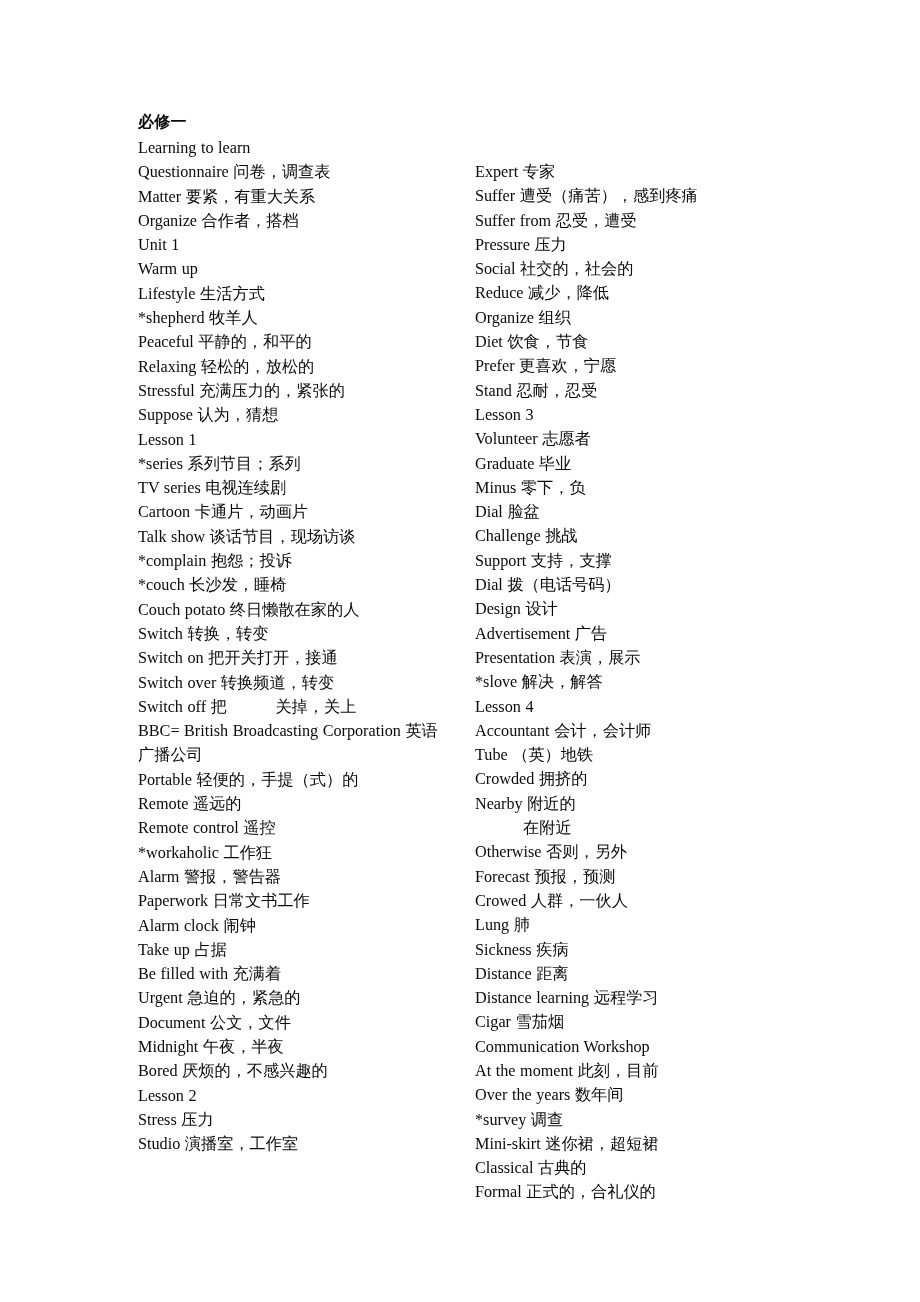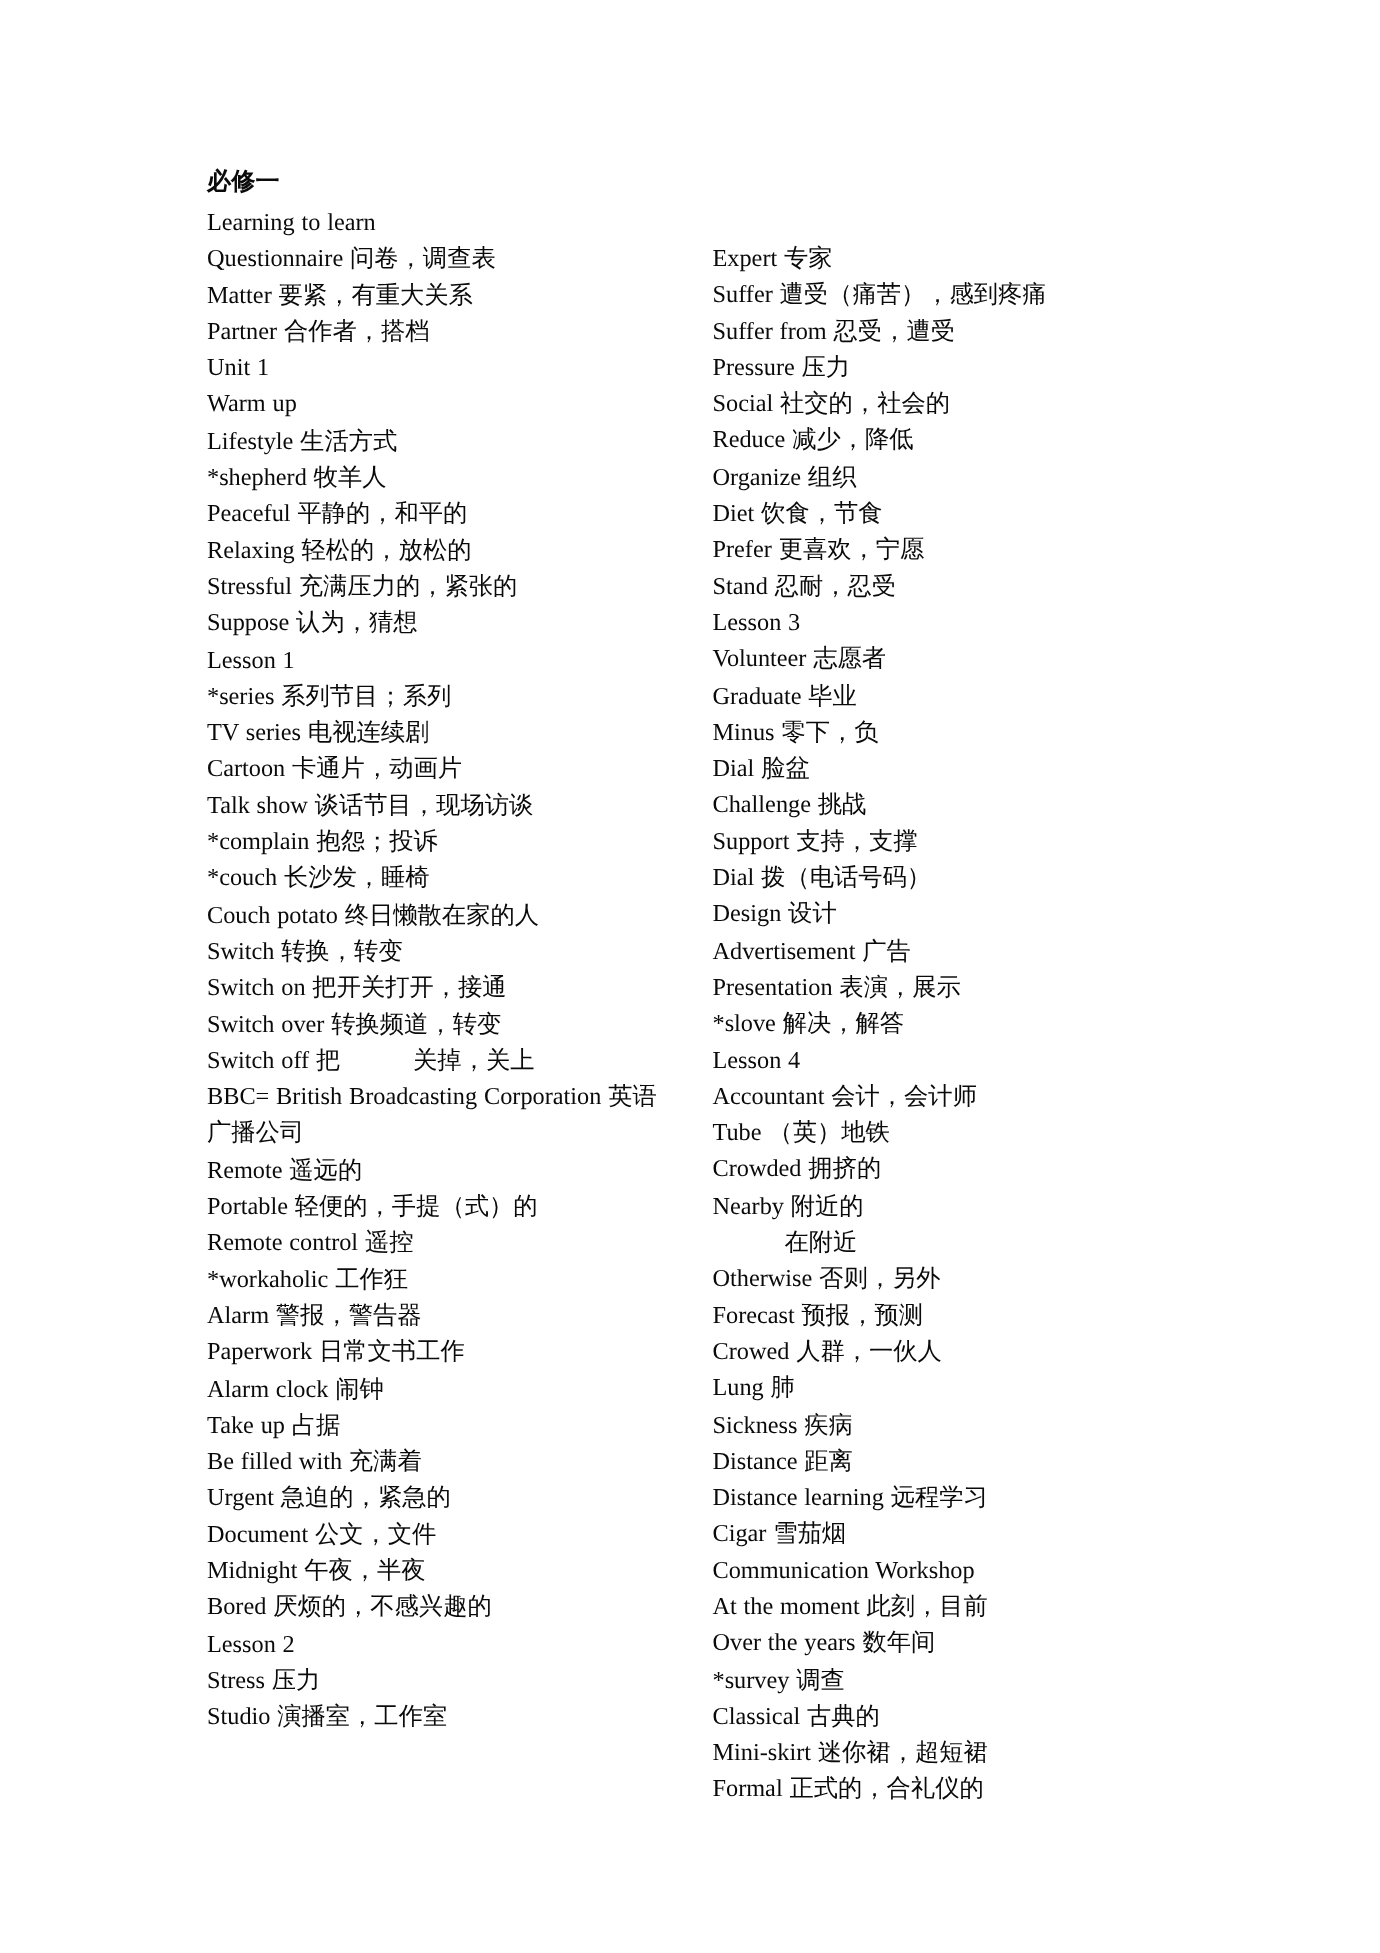--- a/index.html
+++ b/index.html
@@ -66,21 +66,21 @@
 <body>
 
 <div class="page">
 
   <div class="doc-heading">必修一</div>
 
   <div class="column column-left">
       <div class="entry nowrap">Learning to learn</div>
       <div class="entry nowrap">Questionnaire  问卷，调查表</div>
       <div class="entry nowrap">Matter  要紧，有重大关系</div>
-      <div class="entry nowrap">Partner  合作者，搭档</div>
+      <div class="entry nowrap">Organize  合作者，搭档</div>
       <div class="entry nowrap">Unit 1</div>
       <div class="entry nowrap">Warm up</div>
       <div class="entry nowrap">Lifestyle  生活方式</div>
       <div class="entry nowrap">*shepherd  牧羊人</div>
       <div class="entry nowrap">Peaceful  平静的，和平的</div>
       <div class="entry nowrap">Relaxing  轻松的，放松的</div>
       <div class="entry nowrap">Stressful  充满压力的，紧张的</div>
       <div class="entry nowrap">Suppose  认为，猜想</div>
       <div class="entry nowrap">Lesson 1</div>
       <div class="entry nowrap">*series  系列节目；系列</div>
@@ -88,22 +88,22 @@
       <div class="entry nowrap">Cartoon  卡通片，动画片</div>
       <div class="entry nowrap">Talk show  谈话节目，现场访谈</div>
       <div class="entry nowrap">*complain  抱怨；投诉</div>
       <div class="entry nowrap">*couch  长沙发，睡椅</div>
       <div class="entry nowrap">Couch potato  终日懒散在家的人</div>
       <div class="entry nowrap">Switch  转换，转变</div>
       <div class="entry nowrap">Switch on  把开关打开，接通</div>
       <div class="entry nowrap">Switch over  转换频道，转变</div>
       <div class="entry nowrap">Switch off 把　　　关掉，关上</div>
       <div class="entry">BBC= British Broadcasting Corporation  英语广播公司</div>
+      <div class="entry nowrap">Portable  轻便的，手提（式）的</div>
       <div class="entry nowrap">Remote  遥远的</div>
-      <div class="entry nowrap">Portable  轻便的，手提（式）的</div>
       <div class="entry nowrap">Remote control  遥控</div>
       <div class="entry nowrap">*workaholic  工作狂</div>
       <div class="entry nowrap">Alarm  警报，警告器</div>
       <div class="entry nowrap">Paperwork  日常文书工作</div>
       <div class="entry nowrap">Alarm clock  闹钟</div>
       <div class="entry nowrap">Take up  占据</div>
       <div class="entry nowrap">Be filled with  充满着</div>
       <div class="entry nowrap">Urgent  急迫的，紧急的</div>
       <div class="entry nowrap">Document  公文，文件</div>
       <div class="entry nowrap">Midnight  午夜，半夜</div>
@@ -147,18 +147,18 @@
       <div class="entry nowrap">Crowed  人群，一伙人</div>
       <div class="entry nowrap">Lung  肺</div>
       <div class="entry nowrap">Sickness  疾病</div>
       <div class="entry nowrap">Distance  距离</div>
       <div class="entry nowrap">Distance learning  远程学习</div>
       <div class="entry nowrap">Cigar  雪茄烟</div>
       <div class="entry nowrap">Communication Workshop</div>
       <div class="entry nowrap">At the moment  此刻，目前</div>
       <div class="entry nowrap">Over the years  数年间</div>
       <div class="entry nowrap">*survey  调查</div>
+      <div class="entry nowrap">Mini-skirt 迷你裙，超短裙</div>
       <div class="entry nowrap">Classical  古典的</div>
-      <div class="entry nowrap">Mini-skirt 迷你裙，超短裙</div>
       <div class="entry nowrap">Formal  正式的，合礼仪的</div>
     </div>
 
 </div>
 
 </body></html>

